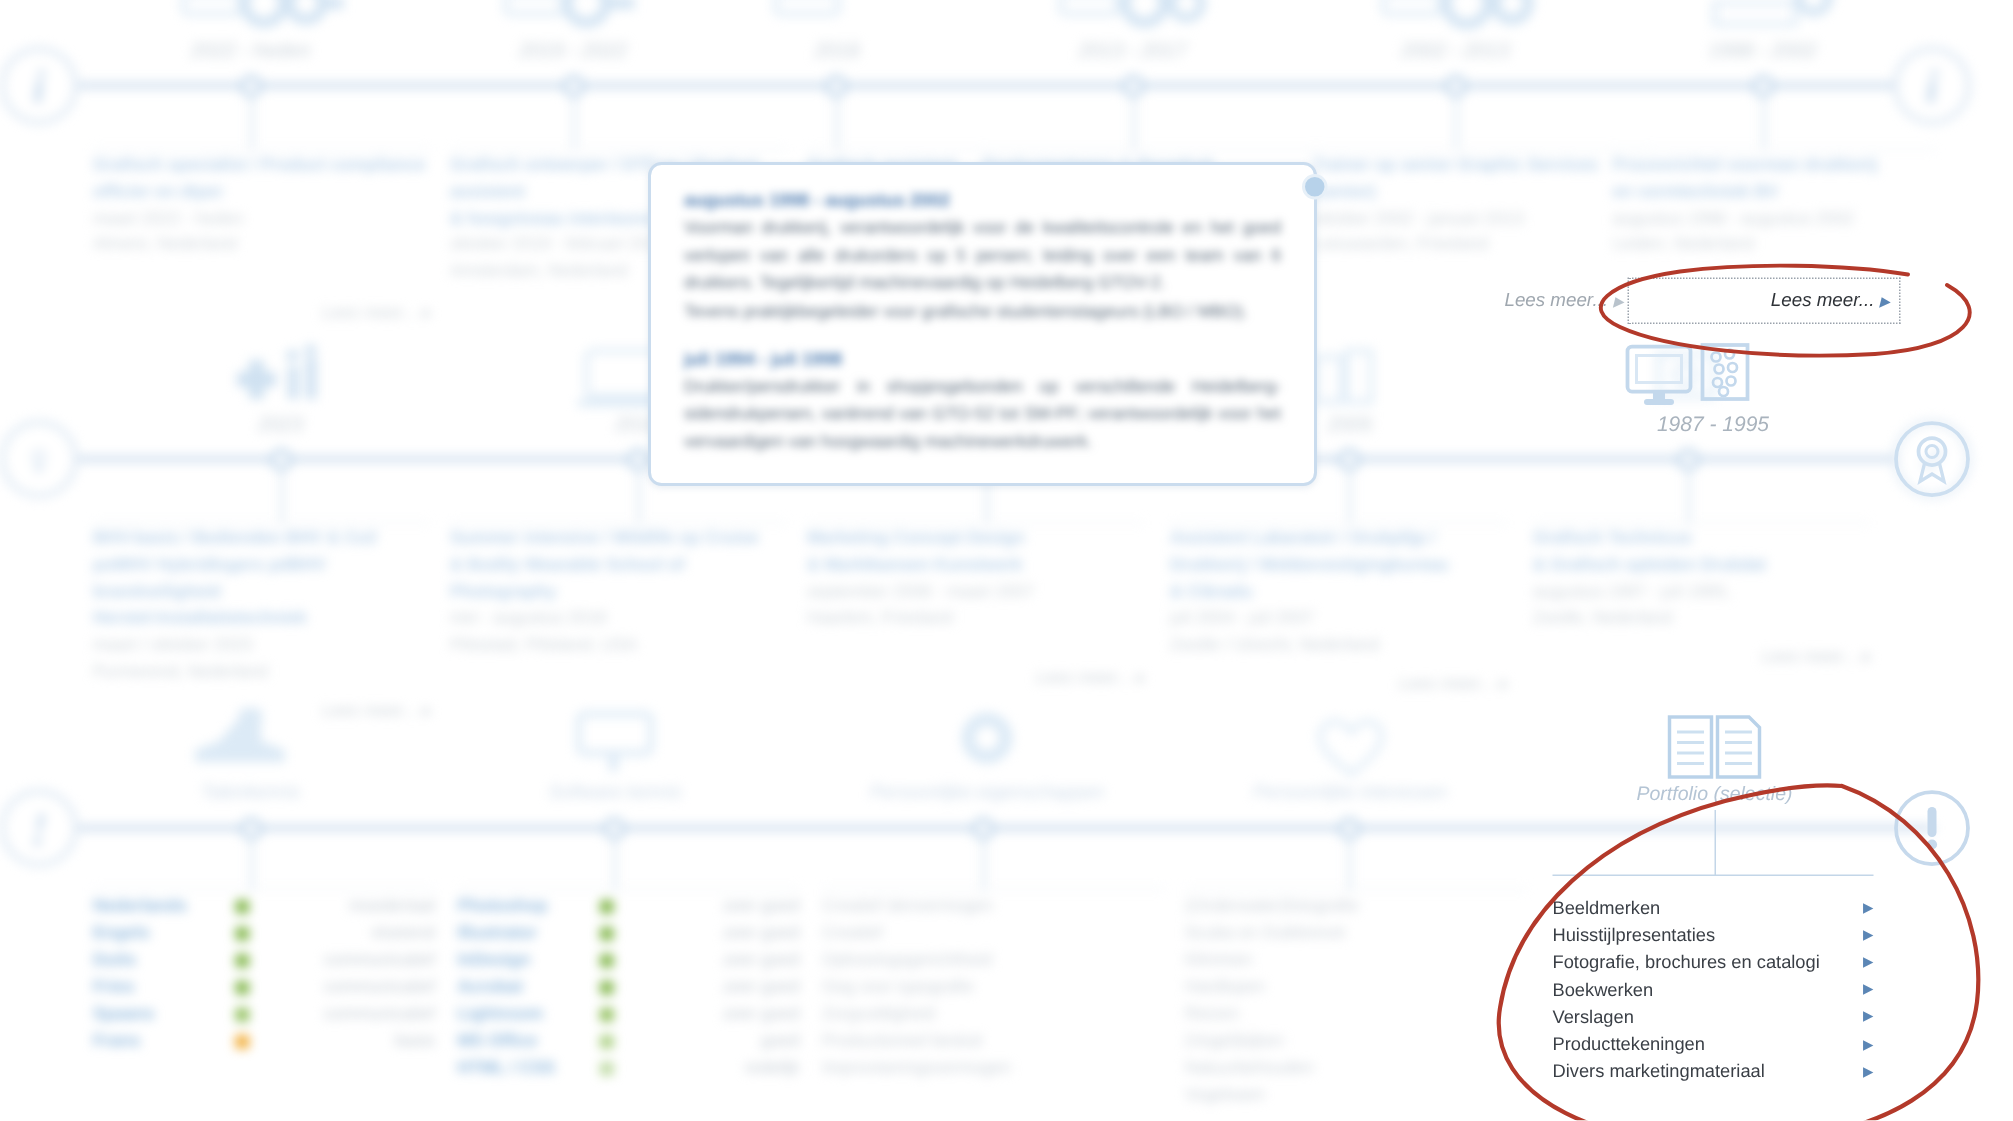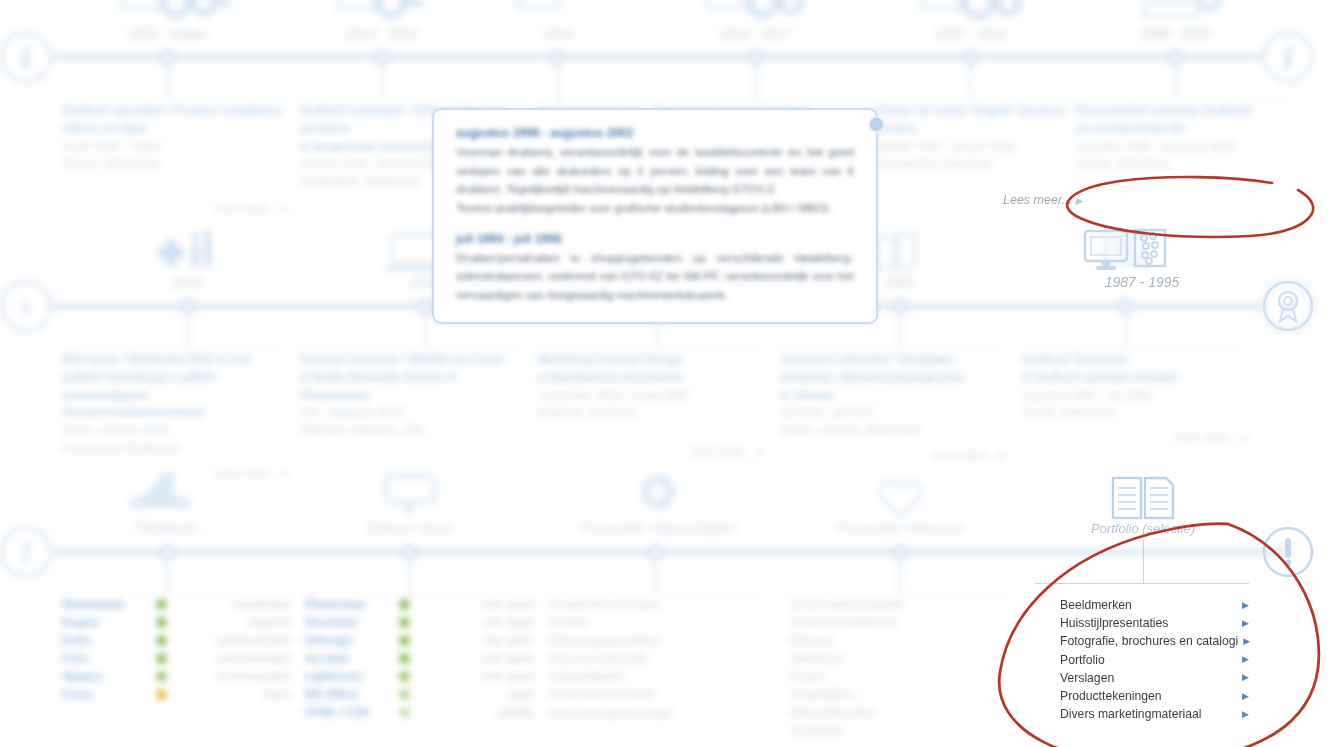--- a/index.html
+++ b/index.html
@@ -133,21 +133,21 @@
   }
   #dropdown .dd-top {
     height: 1px; background: #c3d6e8; margin-bottom: 12px;
   }
   .dd-item {
     display: flex; align-items: center;
     height: 18.2px;
     font-size: 12.2px; color: #3a3f46;
     cursor: pointer;
   }
-  .dd-item .dd-label { flex: 1; white-space: nowrap; margin-left: 25px; }
+  .dd-item .dd-label { flex: 1; white-space: nowrap; }
   .dd-item .dd-arrow {
     flex: 0 0 12px; text-align: right;
     color: #5b86b5; font-size: 9px; line-height: 1;
   }
   .dd-stem {
     position: absolute; left: 1143px; top: 540px;
     width: 1px; height: 44px; background: #c3d6e8;
   }
 
   
@@ -586,38 +586,44 @@
       <div class="tip-h">juli 1994 - juli 1998</div>
       <div class="tip-p">Drukker/persdrukker in shopjesgebonden op verschillende Heidelberg-sidendrukpersen, variërend van GTO-52 tot SM-PF; verantwoordelijk voor het vervaardigen van hoogwaardig machinewerkdruwerk.</div>
     </div>
   </div>
 
   <div id="leesmeer-plain">
     <span>Lees meer...</span>
     <span class="fb-arrow">▶</span>
   </div>
 
+  <div id="focusbox">
+    <div class="fb-text">
+      <span>Lees meer...</span>
+      <span class="fb-arrow">▶</span>
+    </div>
+  </div>
 
   <div class="dd-stem"></div>
   <div id="dropdown">
     <div class="dd-top"></div>
     <div class="dd-item">
       <span class="dd-label">Beeldmerken</span>
       <span class="dd-arrow">▶</span>
     </div>
     <div class="dd-item">
       <span class="dd-label">Huisstijlpresentaties</span>
       <span class="dd-arrow">▶</span>
     </div>
     <div class="dd-item">
       <span class="dd-label">Fotografie, brochures en catalogi</span>
       <span class="dd-arrow">▶</span>
     </div>
     <div class="dd-item">
-      <span class="dd-label">Portfolio</span>
+      <span class="dd-label">Boekwerken</span>
       <span class="dd-arrow">▶</span>
     </div>
     <div class="dd-item">
       <span class="dd-label">Verslagen</span>
       <span class="dd-arrow">▶</span>
     </div>
     <div class="dd-item">
       <span class="dd-label">Producttekeningen</span>
       <span class="dd-arrow">▶</span>
     </div>

